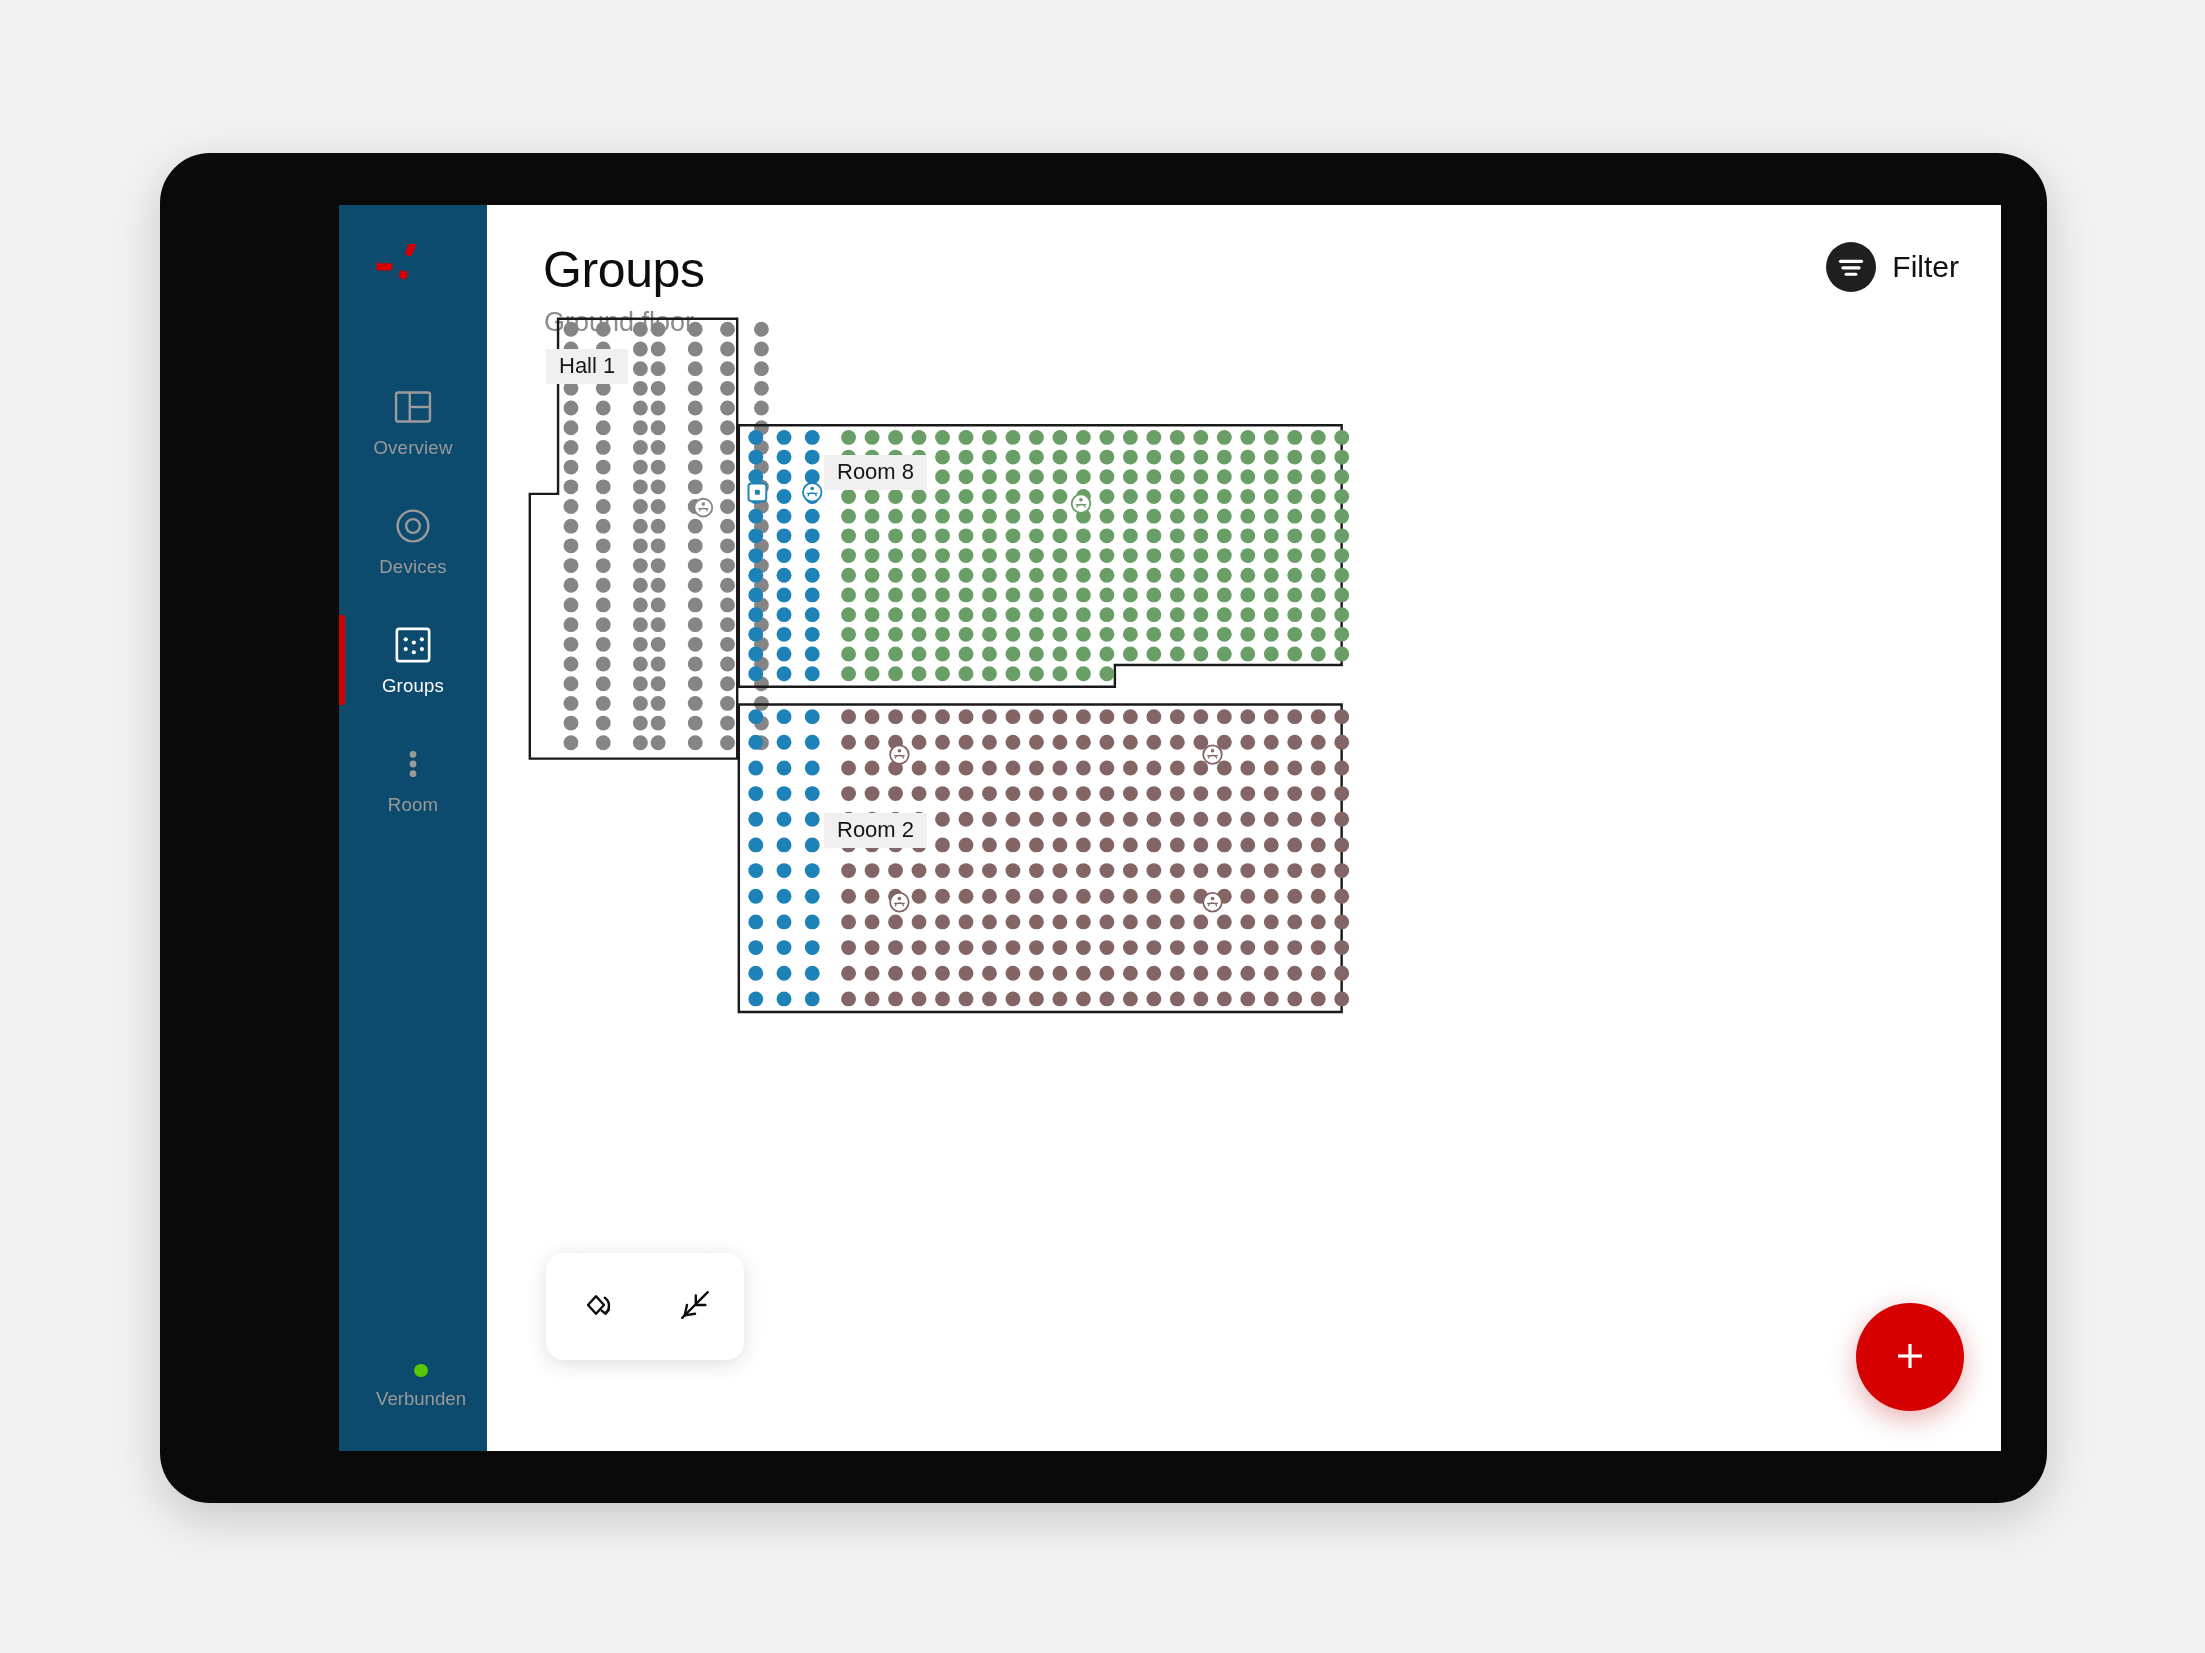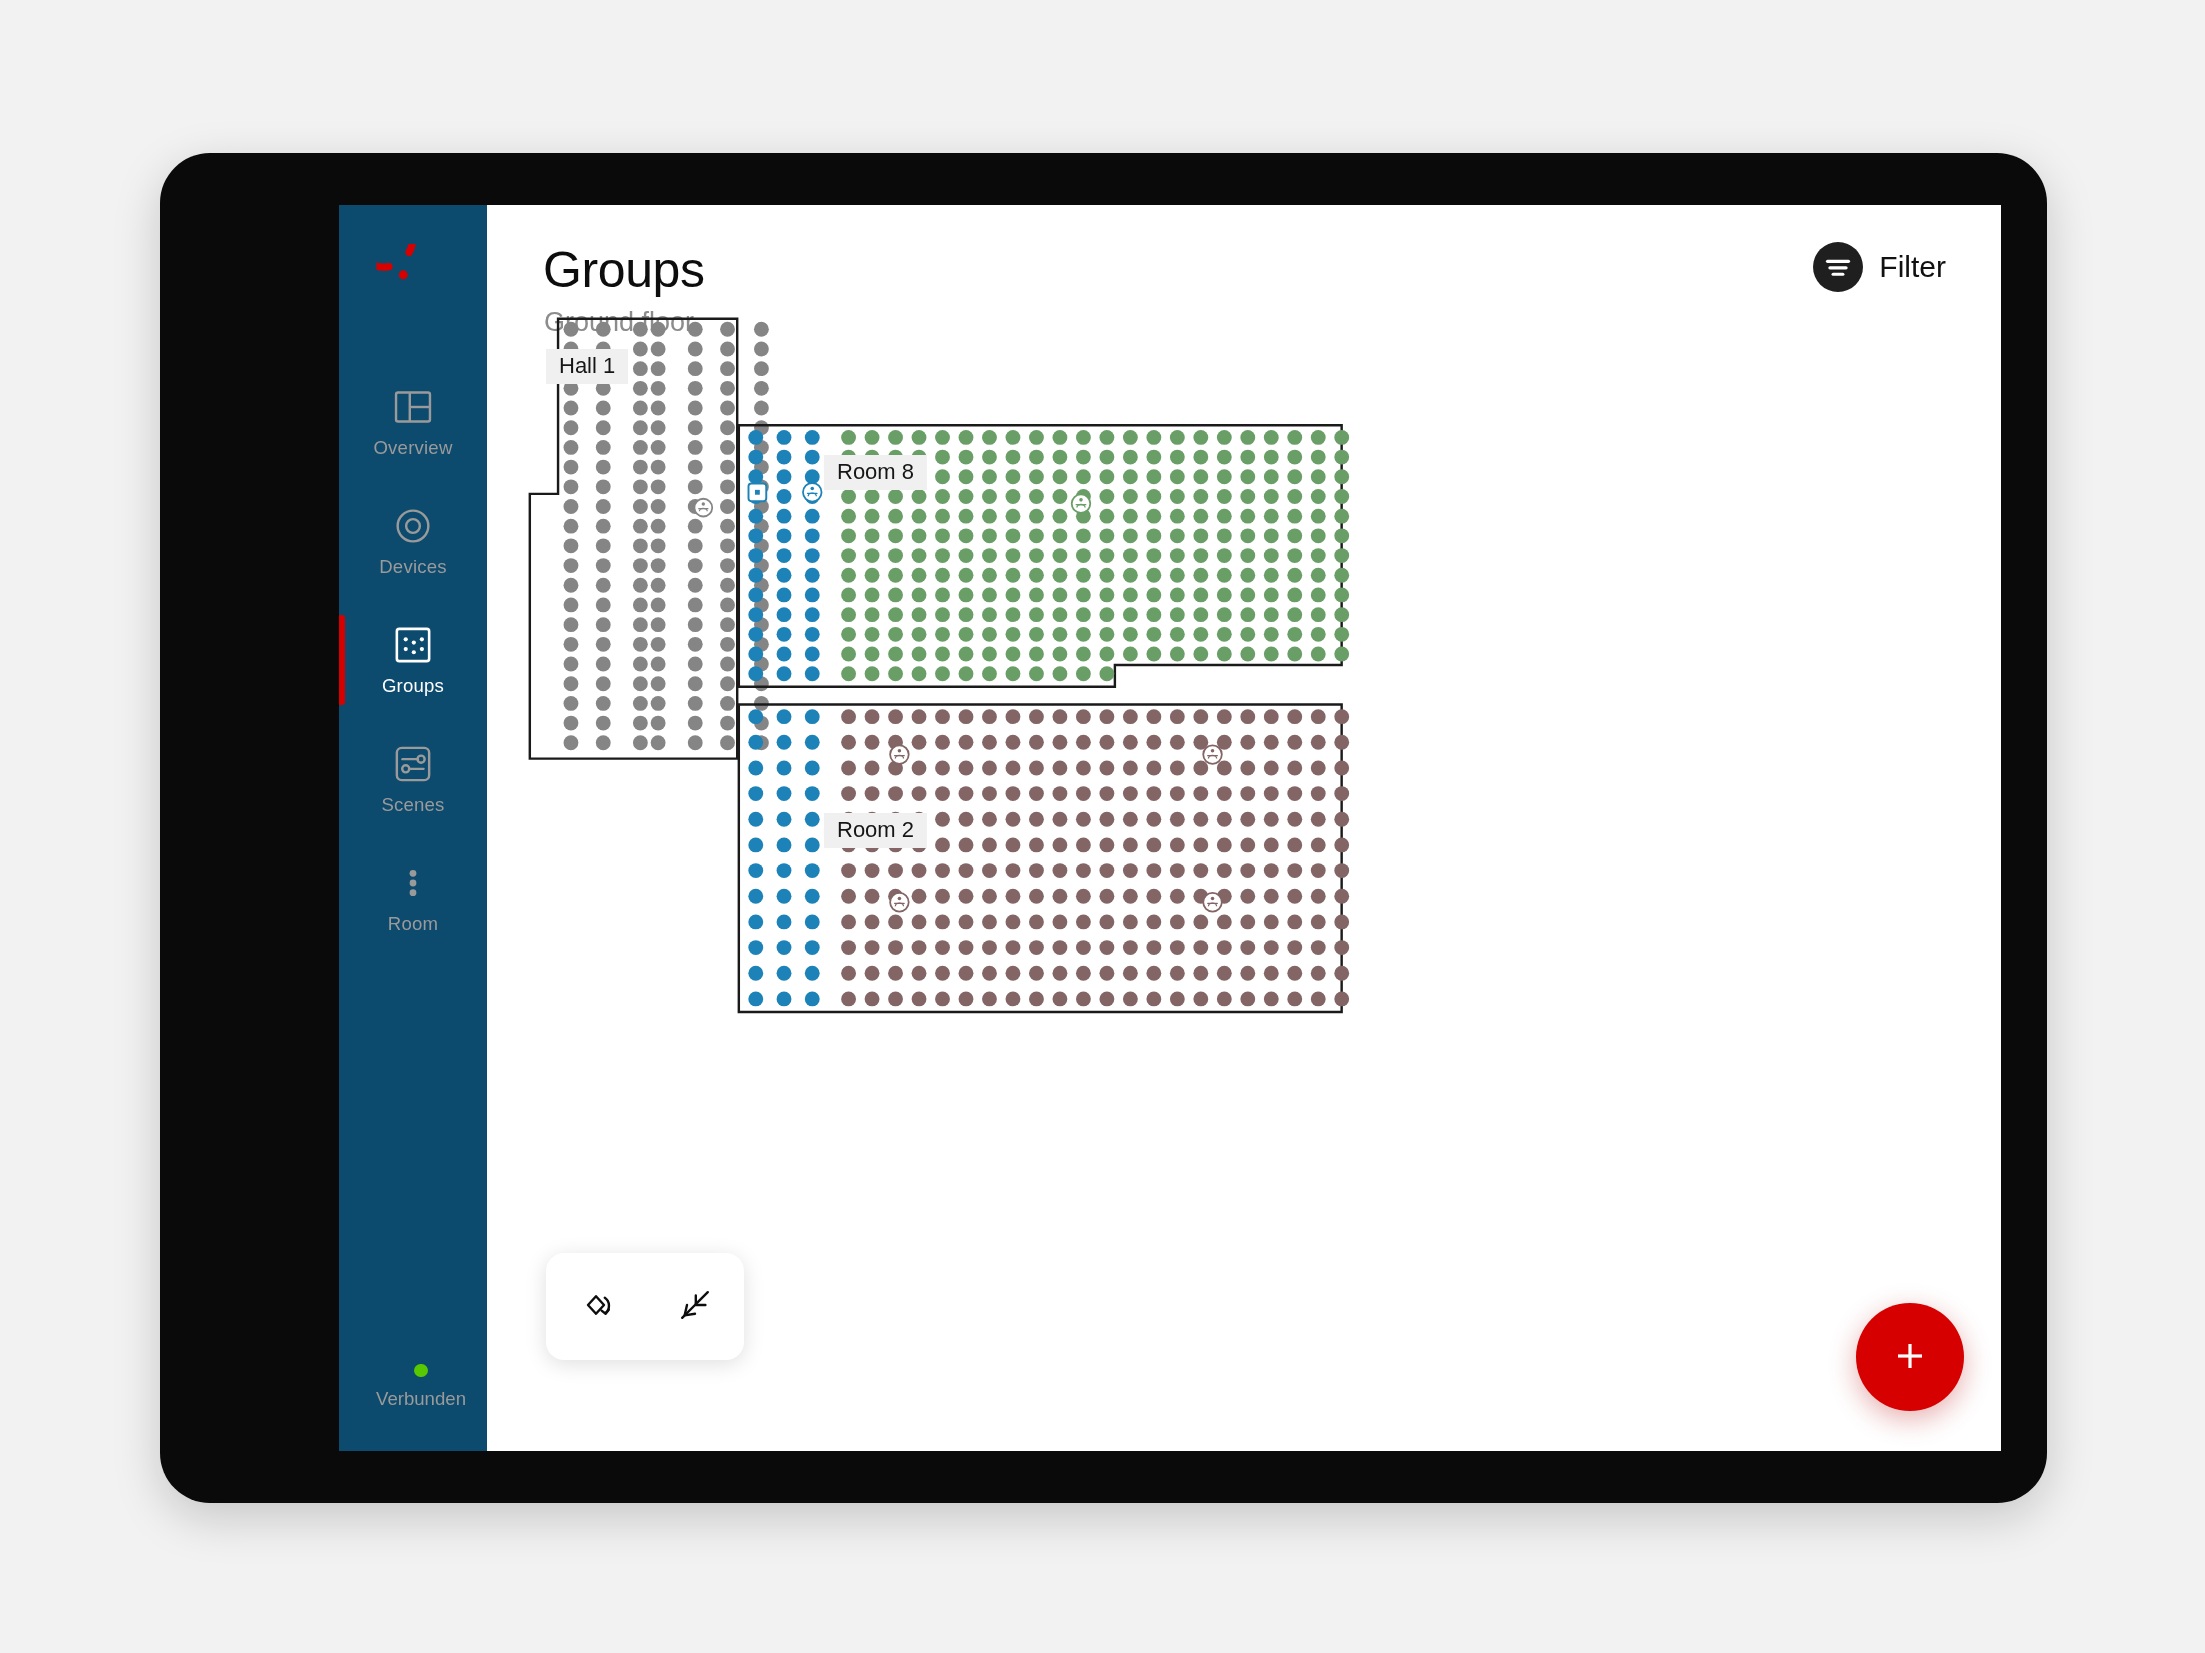--- a/index.html
+++ b/index.html
@@ -88,21 +88,21 @@
   #page-title {
     position: absolute; left: 56px; top: 39px;
     font-size: 50px; font-weight: 400; color: #0d0d0d;
     letter-spacing: -0.4px; line-height: 1.05;
   }
   #page-subtitle {
     position: absolute; left: 57px; top: 103px;
     font-size: 27px; color: #8c8c8c; line-height: 1.1;
   }
   #filter-button {
-    position: absolute; right: 55px; top: 37px;
+    position: absolute; right: 42px; top: 37px;
     display: flex; align-items: center; gap: 16px;
     cursor: pointer;
   }
   #filter-badge {
     width: 50px; height: 50px; border-radius: 50%;
     background: #1f1f1f;
     display: flex; align-items: center; justify-content: center;
   }
   #filter-label { font-size: 30px; color: #111; line-height: 1; }
 
@@ -203,32 +203,20 @@
               <circle cx="27" cy="23" r="2.6" fill="#ffffff"></circle>
               <circle cx="37" cy="19" r="2.6" fill="#ffffff"></circle>
               <circle cx="17" cy="31" r="2.6" fill="#ffffff"></circle>
               <circle cx="27" cy="35" r="2.6" fill="#ffffff"></circle>
               <circle cx="37" cy="31" r="2.6" fill="#ffffff"></circle>
             </svg>
           </span>
           <span class="nav-label">Groups</span>
         </div>
 
-        <div class="nav-item">
-          <span class="nav-icon">
-            <svg viewBox="0 0 52 52" width="42" height="42">
-              <rect x="6" y="6" width="40" height="40" rx="6" fill="none" stroke="#9a9a9a" stroke-width="3"></rect>
-              <line x1="13" y1="20" x2="32" y2="20" stroke="#9a9a9a" stroke-width="3" stroke-linecap="round"></line>
-              <circle cx="36" cy="20" r="4.4" fill="none" stroke="#9a9a9a" stroke-width="3"></circle>
-              <line x1="22" y1="32" x2="39" y2="32" stroke="#9a9a9a" stroke-width="3" stroke-linecap="round"></line>
-              <circle cx="17" cy="32" r="4.4" fill="none" stroke="#9a9a9a" stroke-width="3"></circle>
-            </svg>
-          </span>
-          <span class="nav-label">Scenes</span>
-        </div>
 
         <div class="nav-item">
           <span class="nav-icon">
             <svg viewBox="0 0 52 52" width="42" height="42">
               <circle cx="26" cy="14" r="4.2" fill="#9a9a9a"></circle>
               <circle cx="26" cy="26" r="4.2" fill="#9a9a9a"></circle>
               <circle cx="26" cy="38" r="4.2" fill="#9a9a9a"></circle>
             </svg>
           </span>
           <span class="nav-label">Room</span>

